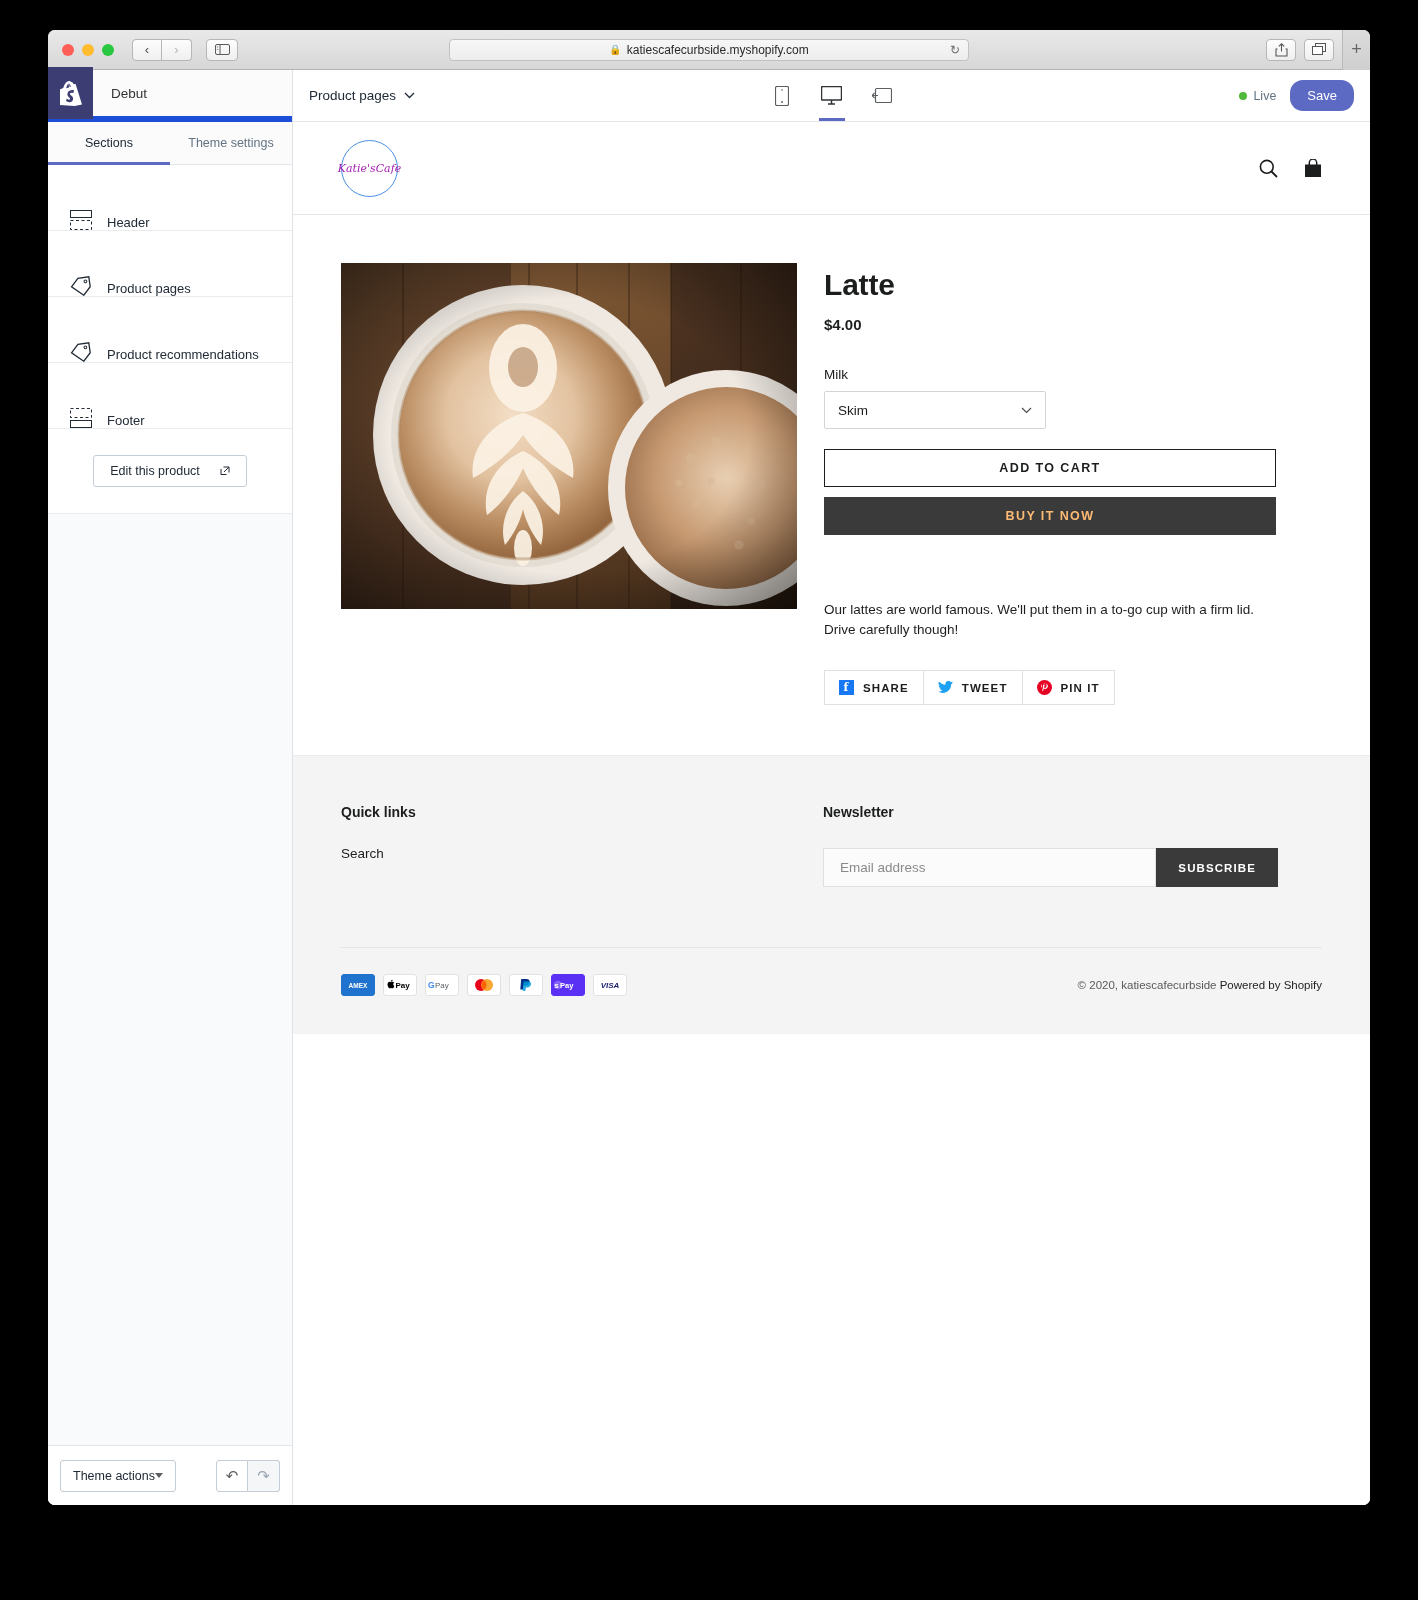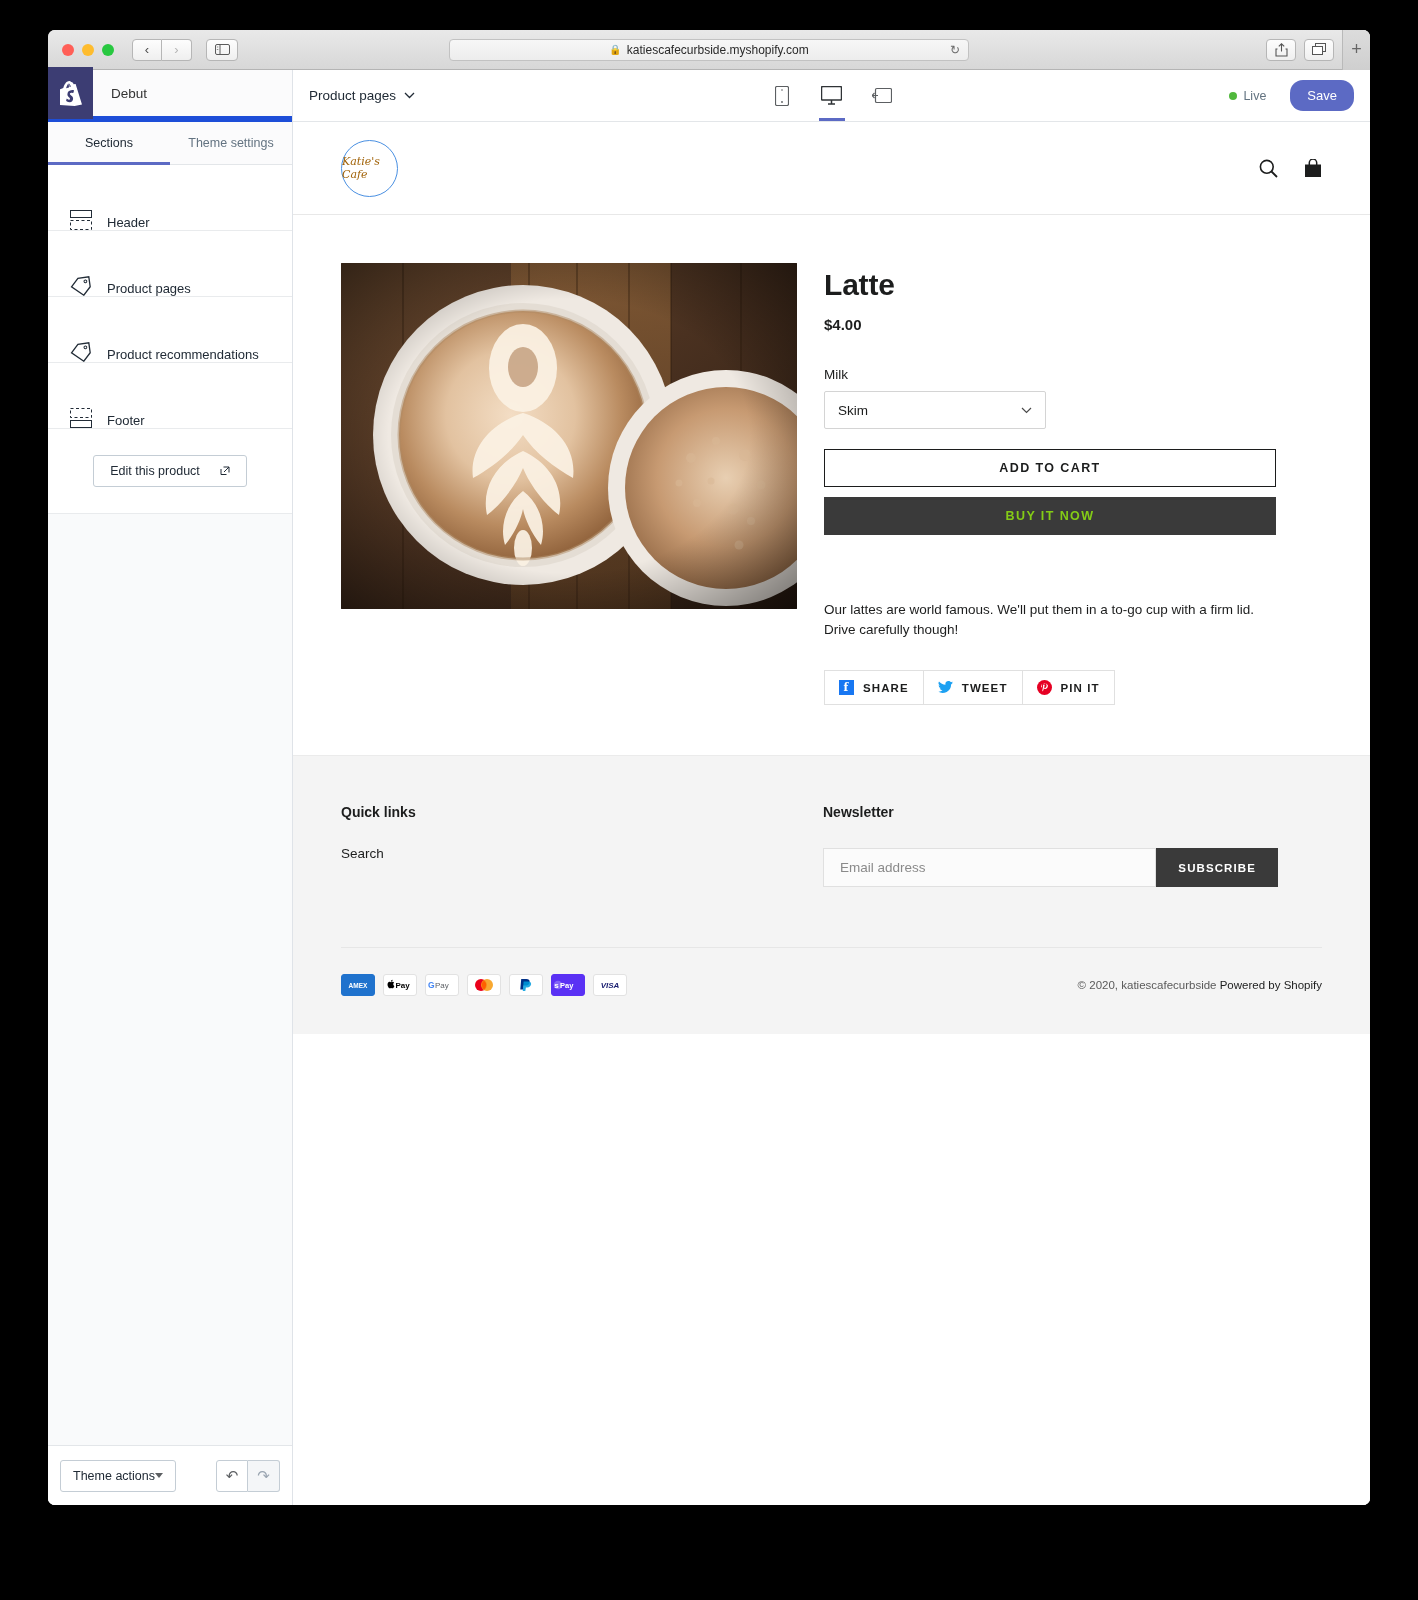--- a/index.html
+++ b/index.html
@@ -160,40 +160,40 @@
     display: flex; gap: 16px; height: 100%; align-items: center;
   }
   .dev {
     width: 34px; height: 100%; display: flex; align-items: center;
     justify-content: center; color: #5c5f62; position: relative;
   }
   .dev.active::after {
     content: ''; position: absolute; bottom: 0; left: 4px; right: 4px;
     height: 3px; background: #5c6ac4;
   }
-  .topbar-right { margin-left: auto; display: flex; align-items: center; gap: 24px; }
+  .topbar-right { margin-left: auto; display: flex; align-items: center; gap: 14px; }
   #live-badge { display: flex; align-items: center; gap: 6px; font-size: 12.5px; color: #637381; }
   #live-dot { width: 8px; height: 8px; border-radius: 50%; background: #50b83c; }
   #save-btn {
     background: #5c6ac4; color: #fff; font-size: 13px;
     padding: 8px 17px; border-radius: 13px;
   }
 
   
   #preview { flex: 1; overflow: hidden; background: #fff; }
   #store-header {
     height: 93px; display: flex; align-items: center;
     padding: 0 48px; border-bottom: 1px solid #e8e8e8;
     background: #fff;
   }
   #store-logo {
     width: 57px; height: 57px; border-radius: 50%;
     border: 1.5px solid #4a90e2;
-    display: flex; flex-direction: column; justify-content: center;
-    color: #a16207;
+    display: flex; flex-direction: row; align-items: center; justify-content: center;
+    color: #a21caf;
   }
   #store-logo span {
     font-family: "DejaVu Serif", serif; font-style: italic;
     font-size: 11px; line-height: 13px;
   }
   .header-icons { margin-left: auto; display: flex; gap: 26px; color: #1c1d1d; }
 
   #product { display: flex; padding: 48px 48px 0; gap: 27px; }
   #product-image {
     width: 456px; height: 346px;
@@ -214,21 +214,21 @@
   #variant-select .chev { margin-left: auto; color: #555; font-size: 12px; }
 
   .btn-cart {
     margin-top: 20px; height: 38px; width: 100%;
     border: 1px solid #1c1d1d; background: #fff;
     display: flex; align-items: center; justify-content: center;
     font-size: 12.5px; font-weight: 700; letter-spacing: 1.4px; color: #1c1d1d;
   }
   .btn-buy {
     margin-top: 10px; height: 38px; width: 100%;
-    background: #3a3a3a; color: #84cc16;
+    background: #3a3a3a; color: #fdba74;
     display: flex; align-items: center; justify-content: center;
     font-size: 12.5px; font-weight: 700; letter-spacing: 1.4px;
   }
   #product-desc {
     margin-top: 65px; font-size: 13.5px; line-height: 20px; color: #1c1d1d;
   }
   #share-row { margin-top: 30px; display: flex; }
   .share-btn {
     border: 1px solid #e0e0e0; border-right: none;
     padding: 9px 14px; display: flex; align-items: center; gap: 9px;

